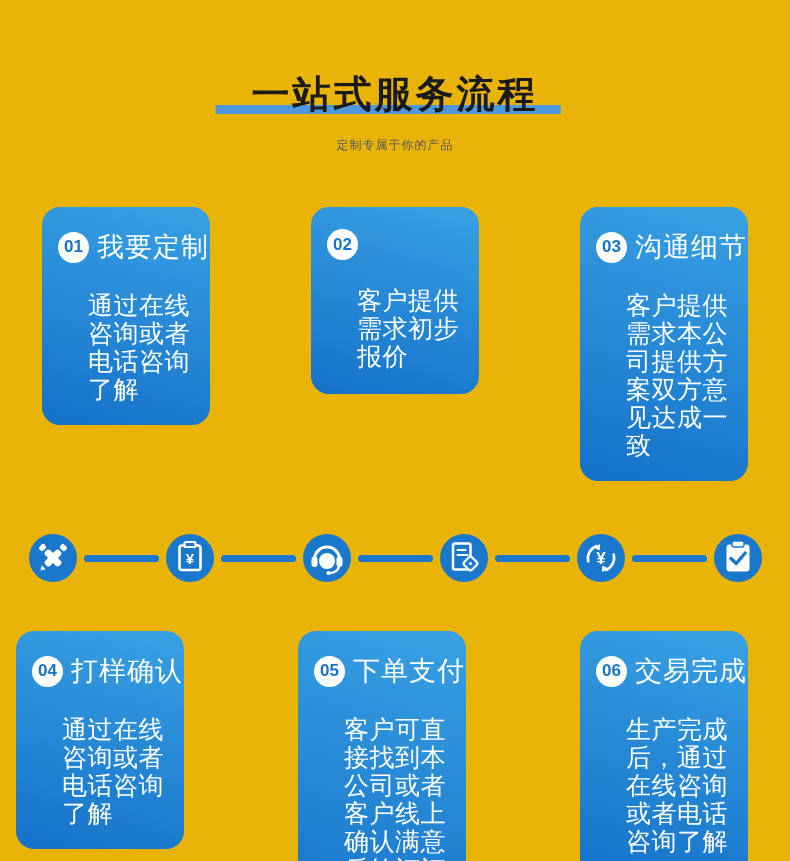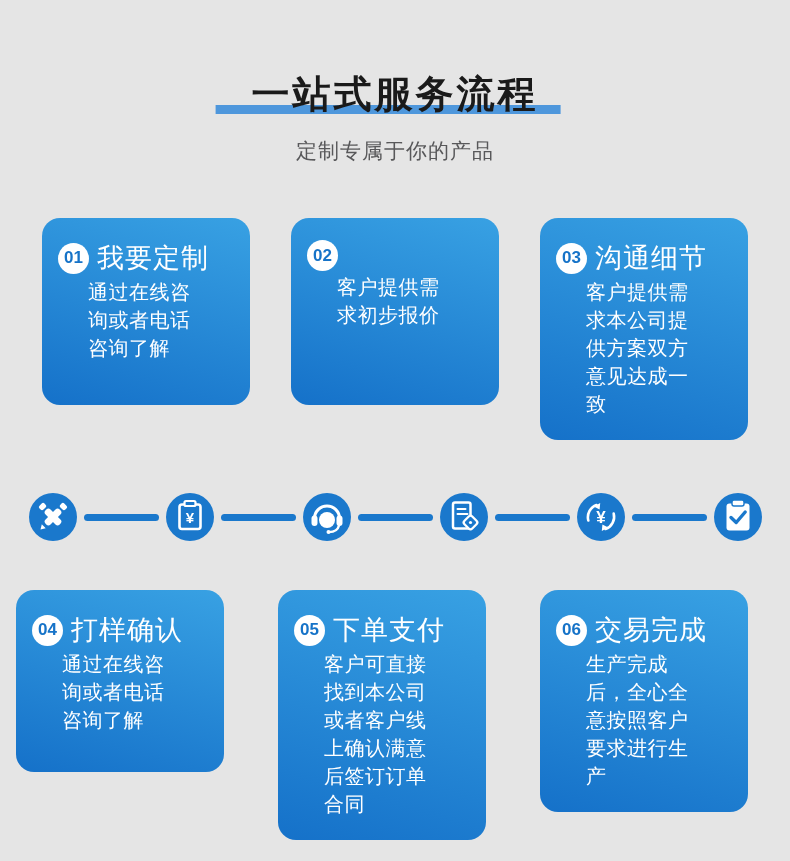--- a/index.html
+++ b/index.html
@@ -3,21 +3,21 @@
 <meta charset="utf-8">
 <style>
   * { margin: 0; padding: 0; box-sizing: border-box; }
   html, body { background: #fff; }
   body { font-family: "Liberation Sans", sans-serif; }
   .page {
     position: relative;
     width: 790px;
     height: 861px;
     margin: 0 auto;
-    background: #e5e5e5;
+    background: #eab308;
     overflow: hidden;
   }
 
   
   .header { padding-top: 72px; text-align: center; }
   .title-wrap { position: relative; display: inline-block; }
   .page-title {
     position: relative;
     z-index: 1;
     font-size: 38px;
@@ -31,36 +31,36 @@
     z-index: 0;
     left: 50%;
     transform: translateX(-52%);
     bottom: 2px;
     width: 345px;
     height: 9px;
     background: #4e97dc;
   }
   .subtitle {
     margin-top: 21px;
-    font-size: 21px;
+    font-size: 12px;
     letter-spacing: 1px;
     color: #58585a;
   }
 
   
   .cards-row {
     display: flex;
     justify-content: space-between;
     align-items: flex-start;
     padding: 0 42px;
   }
   .row-1 { margin-top: 53px; }
   .row-2 { margin-top: 49px; padding-left: 16px; }
   .step-card {
-    width: 208px;
+    width: 168px;
     min-height: 182px;
     border-radius: 18px;
     background: linear-gradient(196deg, #38a1e3 0%, #1571c9 100%);
     padding: 22px 10px 22px 16px;
     color: #fff;
   }
   .row-1 .step-card { min-height: 187px; }
   .card-head {
     display: flex;
     align-items: center;
@@ -79,24 +79,24 @@
     display: flex;
     align-items: center;
     justify-content: center;
   }
   .card-title {
     font-size: 27px;
     font-weight: normal;
     letter-spacing: 1px;
   }
   .card-desc {
-    margin-top: 2px;
+    margin-top: 26px;
     margin-left: 30px;
     width: 118px;
-    font-size: 20px;
+    font-size: 25px;
     line-height: 28px;
     letter-spacing: 0.5px;
   }
 
   
   .flow-row {
     margin-top: 53px;
     height: 48px;
     padding: 0 28px 0 29px;
     display: flex;
@@ -249,17 +249,17 @@
         <div class="badge">05</div>
         <div class="card-title">下单支付</div>
       </div>
       <div class="card-desc">客户可直接找到本公司或者客户线上确认满意后签订订单合同</div>
     </div>
     <div class="step-card">
       <div class="card-head">
         <div class="badge">06</div>
         <div class="card-title">交易完成</div>
       </div>
-      <div class="card-desc">生产完成后，全心全意按照客户要求进行生产</div>
+      <div class="card-desc">生产完成后，通过在线咨询或者电话咨询了解</div>
     </div>
   </div>
 
 </div>
 
 </body></html>

